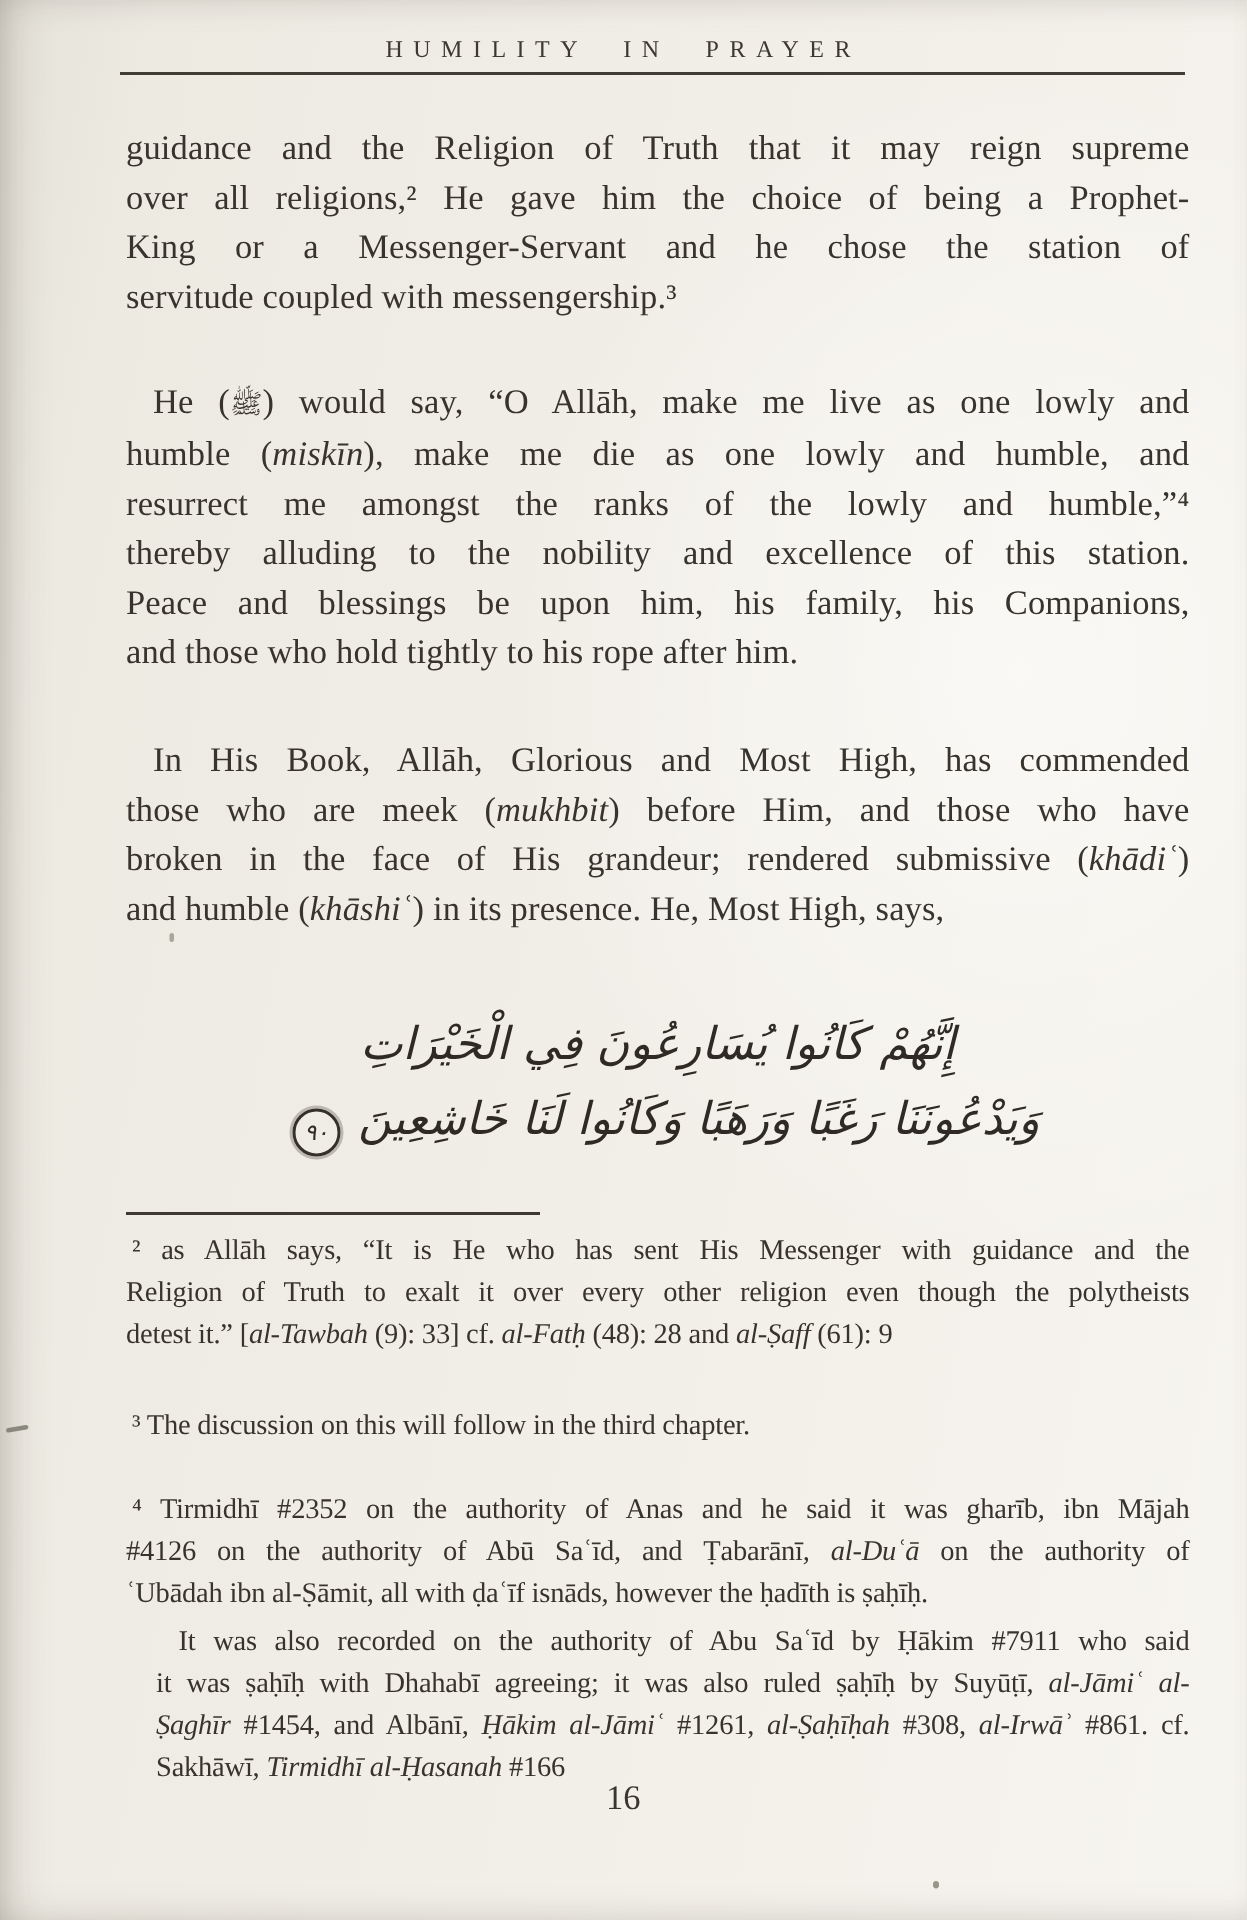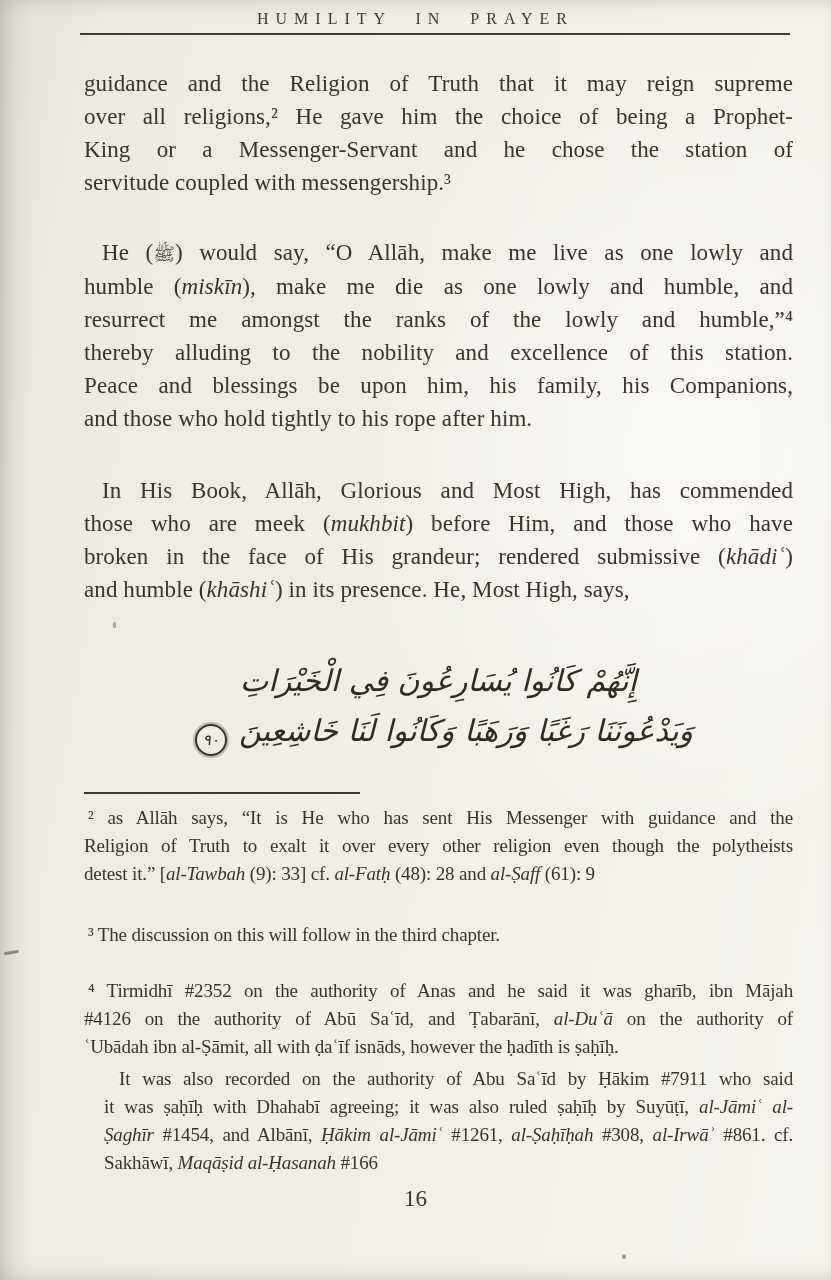--- a/index.html
+++ b/index.html
@@ -15,21 +15,21 @@
     color: #38342d;
     background:
       radial-gradient(ellipse 60% 45% at 82% 35%, rgba(255,255,255,0.55), rgba(255,255,255,0) 70%),
       linear-gradient(100deg, #e5e2da 0%, #edeae2 10%, #f1eee7 45%, #f6f4ee 100%);
     box-shadow:
       inset 22px 0 30px -20px rgba(95,90,78,0.35),
       inset 0 14px 24px -16px rgba(95,90,78,0.20),
       inset 0 -16px 26px -18px rgba(95,90,78,0.22);
   }
   .running-header {
-    padding-top: 10px;
+    padding-top: 25px;
     text-align: center;
     font-size: 16px;
     letter-spacing: 7px;
     word-spacing: 13px;
     color: #3d3931;
   }
   .header-rule {
     margin: 5px 0 0 80px;
     width: 710px; height: 0;
     border-top: 2px solid #413d35;
@@ -191,21 +191,21 @@
     <div class="fn fn4">
       <div class="fline mark">⁴ Tirmidhī #2352 on the authority of Anas and he said it was gharīb, ibn Mājah</div>
       <div class="fline">#4126 on the authority of Abū Saʿīd, and Ṭabarānī, <span class="it">al-Duʿā</span> on the authority of</div>
       <div class="fline last">ʿUbādah ibn al-Ṣāmit, all with ḍaʿīf isnāds, however the ḥadīth is ṣaḥīḥ.</div>
     </div>
 
     <div class="fn fn4b">
       <div class="fline indent">It was also recorded on the authority of Abu Saʿīd by Ḥākim #7911 who said</div>
       <div class="fline">it was ṣaḥīḥ with Dhahabī agreeing; it was also ruled ṣaḥīḥ by Suyūṭī, <span class="it">al-Jāmiʿ al-</span></div>
       <div class="fline"><span class="it">Ṣaghīr</span> #1454, and Albānī, <span class="it">Ḥākim al-Jāmiʿ</span> #1261, <span class="it">al-Ṣaḥīḥah</span> #308, <span class="it">al-Irwāʾ</span> #861. cf.</div>
-      <div class="fline last">Sakhāwī, <span class="it">Maqāṣid al-Ḥasanah</span> #166</div>
+      <div class="fline last">Sakhāwī, <span class="it">Tirmidhī al-Ḥasanah</span> #166</div>
     </div>
 
   </div>
 
   <div class="page-number">16</div>
 
   <div class="artifact-dash"></div>
   <div class="artifact-speck"></div>
   <div class="artifact-dot"></div>
 

